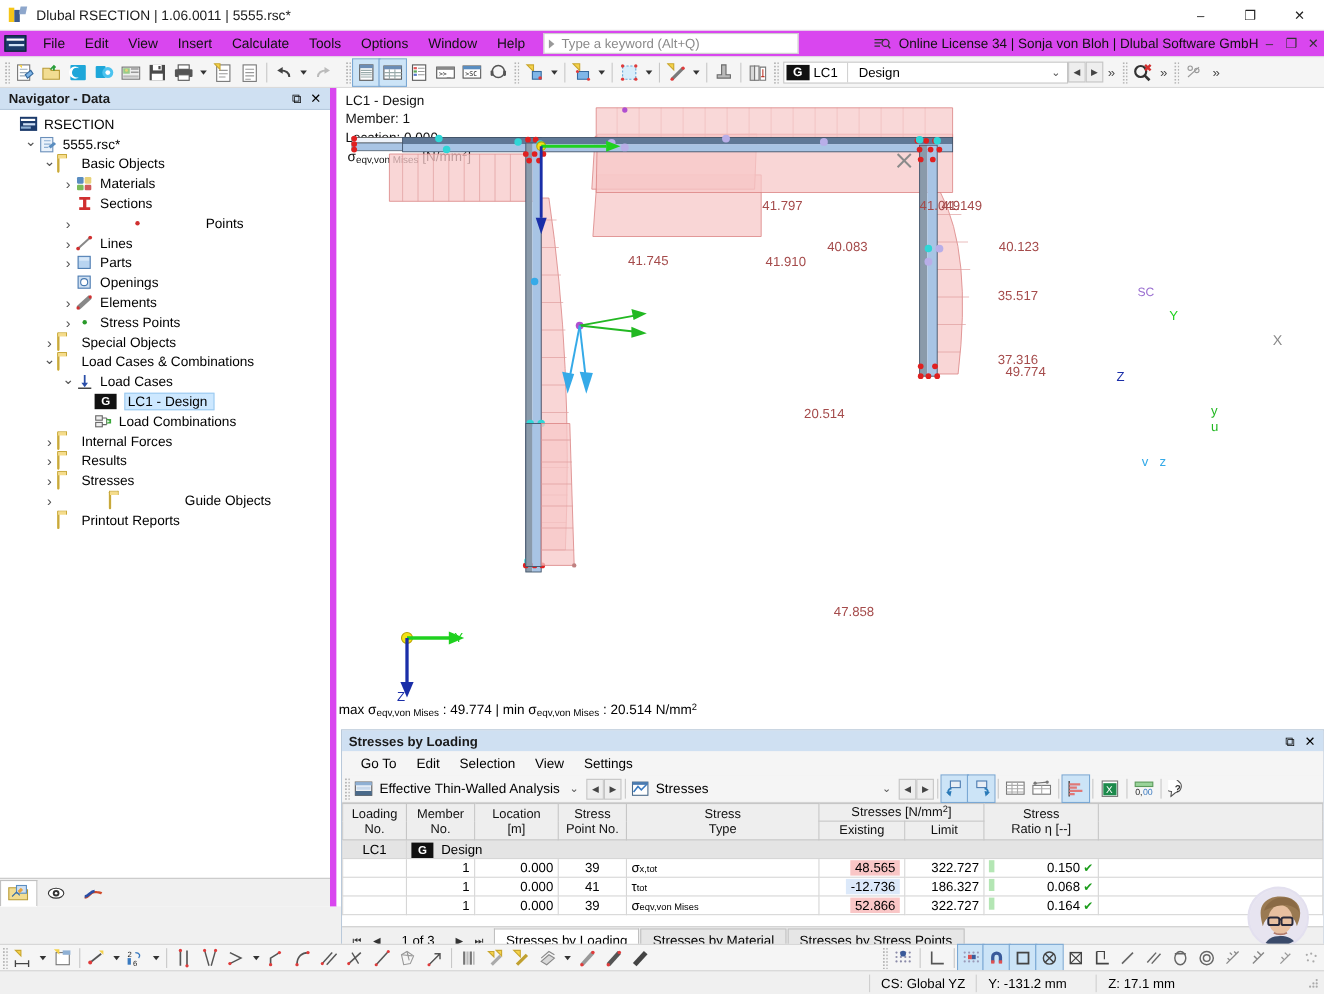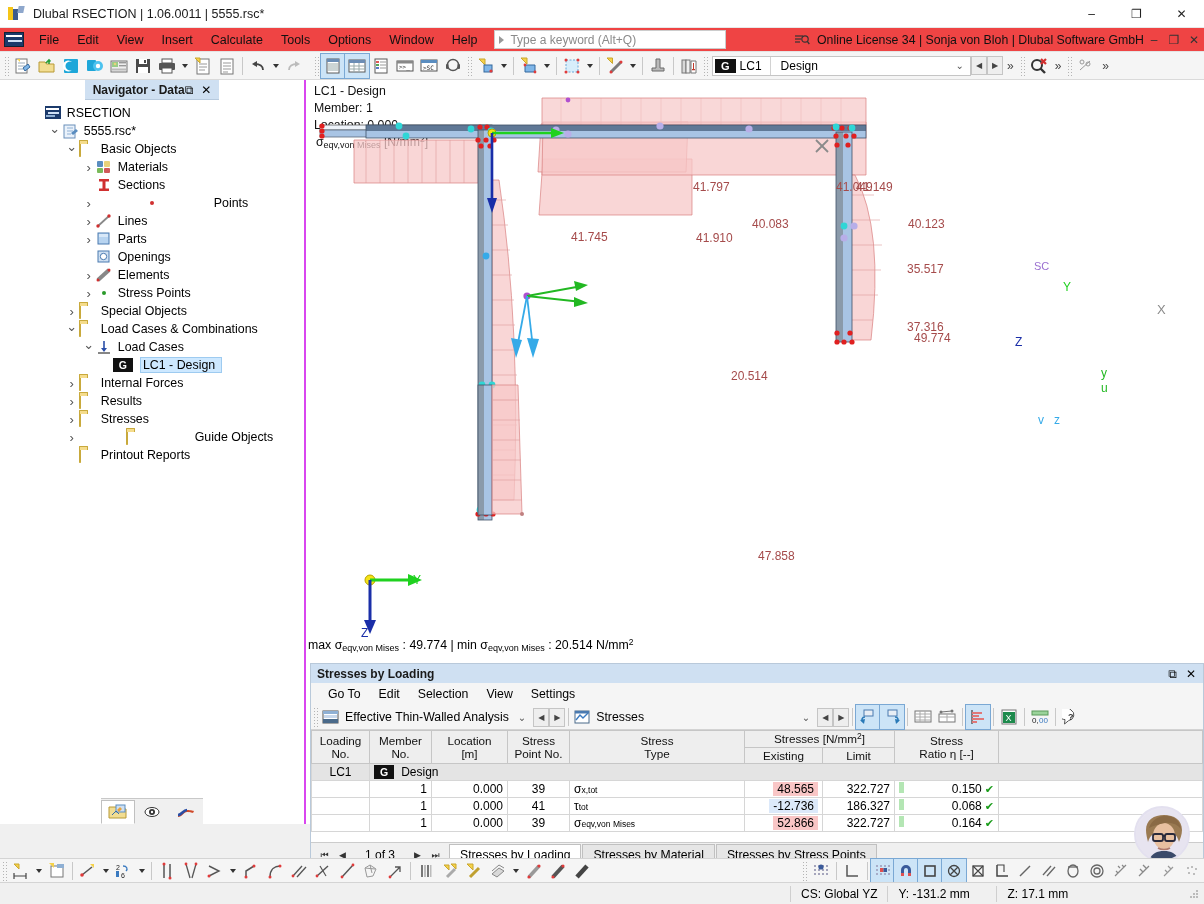--- a/index.html
+++ b/index.html
@@ -28,21 +28,21 @@
   .dl-logo .b3 { left:10px; top:0px; width:6px; height:7px; background:#8ea7cc; transform:skewX(-12deg); }
   #titlebar .title { font-size:12.5px; color:#1a1a1a; }
   #titlebar .winbtns { margin-left:auto; display:flex; height:28px; }
   .winbtn {
     width:45px; height:28px; display:flex; align-items:center; justify-content:center;
     font-size:12px; color:#222;
   }
 
   
   #menubar {
-    height:24px; background:#ef4444; display:flex; align-items:center;
+    height:24px; background:#d946ef; display:flex; align-items:center;
     border-bottom:1px solid #e4e4e4;
   }
   #menubar .menu-icon { width:22px; height:16px; margin-left:4px; margin-right:4px; position:relative;}
   .rs-icon { width:20px; height:15px; background:#1b3a6b; position:relative; overflow:hidden; border:1px solid #123; }
   .rs-icon::before { content:""; position:absolute; left:1px; top:2px; width:16px; height:2px; background:#fff; }
   .rs-icon::after { content:""; position:absolute; left:3px; top:7px; width:14px; height:2px; background:#cfe0f5; }
   .menu-item { padding:3px 9px; font-size:12.5px; color:#111; cursor:default; }
   #kwbox {
     margin-left:8px; display:flex; align-items:center; flex:none;
     width:232px; height:19px; border:1px solid #ccc; background:#fff; color:#8a8a8a;
@@ -74,22 +74,22 @@
   .lcbox .lcname { font-size:12px; padding:0 10px; min-width:185px; }
   .lcbox .chev { margin-right:6px; color:#555; font-size:10px; }
   .navbtn { width:16px; height:19px; border:1px solid #c5c5c5; background:#eee;
             display:flex; align-items:center; justify-content:center; font-size:8px; color:#444; }
   .chevx { font-size:12px; color:#444; padding:0 4px; }
 
   
   #main { display:flex; height:744px; }
 
   
-  #navpanel { width:306px; background:#fff; border-right:2px solid #d946ef;
-              display:flex; flex-direction:column;align-items:center; }
+  #navpanel { width:306px; background:#fff; border-right:6px solid #d946ef;
+              display:flex; flex-direction:column; }
   #navheader { height:20px; background:#cfe0f2; display:flex; align-items:center;
                padding:0 4px 0 8px; border-bottom:1px solid #b7cade; }
   #navheader .t { font-weight:bold; font-size:12px; color:#1a1a1a; }
   #navheader .acts { margin-left:auto; display:flex; gap:8px; padding-right:4px;}
   #navtree { flex:1; overflow:hidden; padding:4px 0 0 4px; background:#fff; }
   .tnode { display:flex; align-items:center; height:18px; font-size:12.4px; white-space:nowrap; }
   .tnode.sel .lbl { background:#cde8ff; border:1px solid #9ecbf0; padding:0 6px 0 2px; }
   .twist { width:14px; text-align:center; color:#555; font-size:9px; flex:none; }
   .twist.open::before { content:"\2304"; font-size:13px; position:relative; top:-3px;}
   .twist.closed::before { content:"\203A"; font-size:13px; }
@@ -574,20 +574,33 @@
               <path d="M5 8l3 4 3-4z" fill="#2a4ea8"></path>
               <line x1="2" y1="13" x2="14" y2="13" stroke="#444" stroke-width="1.3"></line>
             </svg>
           </span>
           <span class="lbl">Load Cases</span>
         </div>
         <div class="tnode sel" style="padding-left: 68px;">
           <span class="twist "></span>
           <span class="gtag-sm">G</span>
           <span class="lbl">LC1 - Design</span>
+        </div>
+        <div class="tnode" style="padding-left: 68px;">
+          <span class="twist "></span>
+          <span class="tico">
+            <svg width="16" height="14" viewBox="0 0 16 14">
+              <rect x="1" y="2" width="6" height="4" fill="#eee" stroke="#666"></rect>
+              <rect x="1" y="8" width="6" height="4" fill="#eee" stroke="#666"></rect>
+              <path d="M7 4h4M7 10h4M11 4v6" stroke="#666"></path>
+              <path d="M11 5h4v4h-4z" fill="#3aa83a"></path>
+              <path d="M12 6v2M11.5 7h2" stroke="#fff" stroke-width="1"></path>
+            </svg>
+          </span>
+          <span class="lbl">Load Combinations</span>
         </div>
         <div class="tnode" style="padding-left: 34px;">
           <span class="twist closed"></span>
           <span class="tico"><span class="folder"></span></span>
           <span class="lbl">Internal Forces</span>
         </div>
         <div class="tnode" style="padding-left: 34px;">
           <span class="twist closed"></span>
           <span class="tico"><span class="folder"></span></span>
           <span class="lbl">Results</span>

